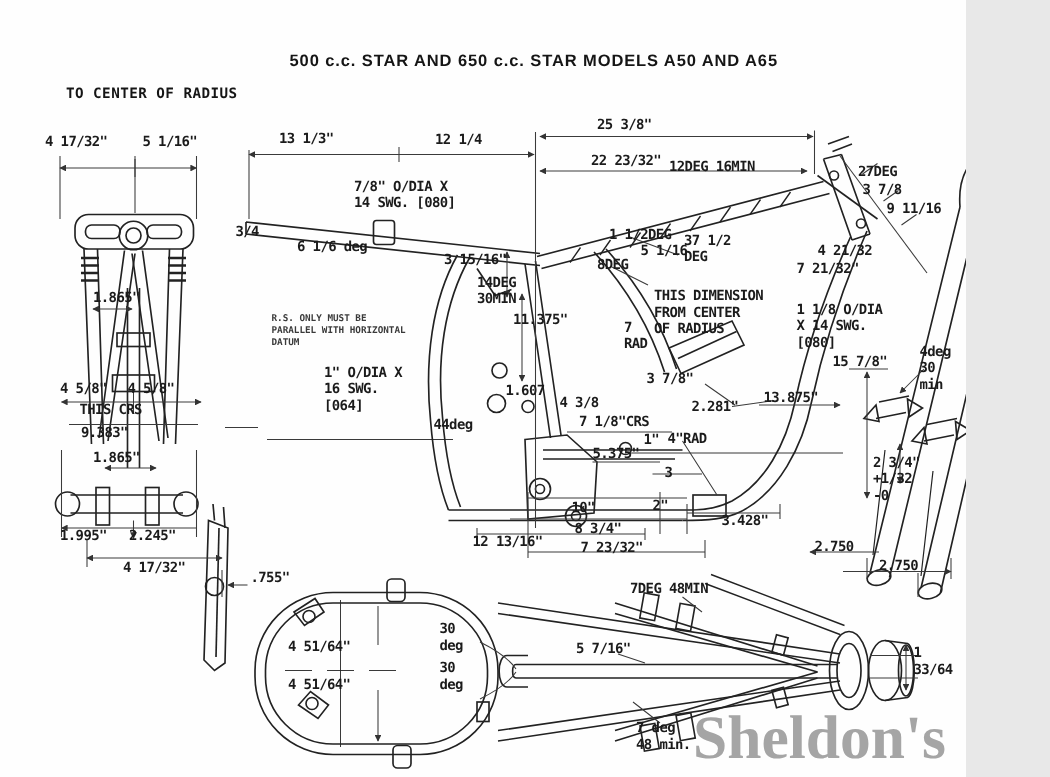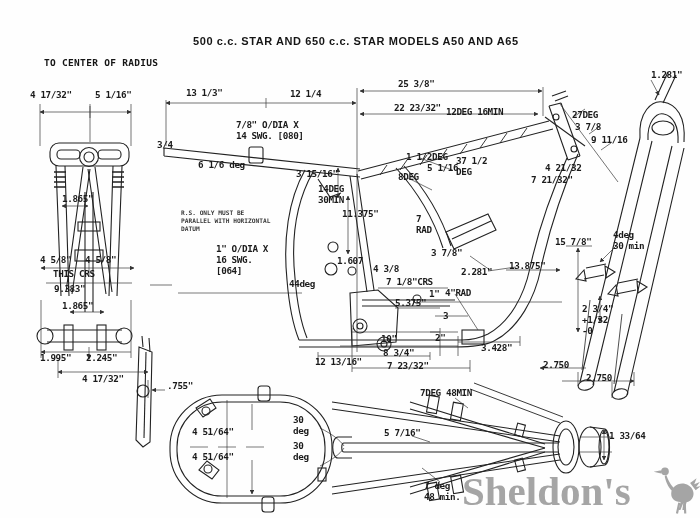--- a/index.html
+++ b/index.html
@@ -1,16 +1,16 @@
 <!DOCTYPE html>
 <html><head>
 <meta charset="utf-8">
 <style>
   html,body{margin:0;padding:0;background:#e8e8e8}
-  .stage{position:relative;width:700px;height:518px;background:#fefefe;overflow:hidden;
+  .stage{position:relative;width:644px;height:518px;background:#fefefe;overflow:hidden;
          font-family:"DejaVu Sans Mono",monospace}
   .title{position:absolute;left:193px;top:35px;font:bold 11px "Liberation Sans",sans-serif;
          letter-spacing:.6px;color:#151515}
   .caption{position:absolute;left:44px;top:57px;font:bold 9.5px "DejaVu Sans Mono",monospace;
          color:#151515;letter-spacing:.3px}
   .lbl{position:absolute;font:bold 9.3px "DejaVu Sans Mono",monospace;color:#1b1b1b;
        white-space:pre-line;line-height:1.18;letter-spacing:-.4px}
   .lbl.sm{font-size:6.2px;font-weight:bold;letter-spacing:0;color:#3a3a3a;line-height:1.25}
   .wm-text{position:absolute;left:462px;top:467px;font:bold 41px "Liberation Serif",serif;
        color:#a5a5a5}
@@ -208,31 +208,34 @@
   <div class="lbl" style="left:82px;top:374px">4 17/32"</div>
   <div class="lbl" style="left:167px;top:381px">.755"</div>
 
   <div class="lbl" style="left:186px;top:88px">13 1/3"</div>
   <div class="lbl" style="left:290px;top:89px">12 1/4</div>
   <div class="lbl" style="left:398px;top:79px">25 3/8"</div>
   <div class="lbl" style="left:394px;top:103px">22 23/32"</div>
   <div class="lbl" style="left:446px;top:107px">12DEG 16MIN</div>
   <div class="lbl" style="left:236px;top:120px">7/8" O/DIA X
 14 SWG. [080]</div>
-  <div class="lbl" style="left:157px;top:140px">3/4</div>
+  <div class="lbl" style="left:157px;top:150px">3/4</div>
   <div class="lbl" style="left:198px;top:160px">6 1/6 deg</div>
   <div class="lbl" style="left:296px;top:169px">3 15/16"</div>
   <div class="lbl" style="left:318px;top:184px">14DEG
 30MIN</div>
   <div class="lbl" style="left:406px;top:152px">1 1/2DEG</div>
   <div class="lbl" style="left:398px;top:172px">8DEG</div>
   <div class="lbl" style="left:427px;top:163px">5 1/16</div>
   <div class="lbl" style="left:456px;top:156px">37 1/2
 DEG</div>
   <div class="lbl" style="left:342px;top:209px">11.375"</div>
+  <div class="lbl" style="left:436px;top:193px">THIS DIMENSION
+FROM CENTER
+OF RADIUS</div>
   <div class="lbl" style="left:416px;top:214px">7
 RAD</div>
   <div class="lbl sm" style="left:181px;top:209px">R.S. ONLY MUST BE
 PARALLEL WITH HORIZONTAL
 DATUM</div>
   <div class="lbl" style="left:216px;top:244px">1" O/DIA X
 16 SWG.
 [064]</div>
   <div class="lbl" style="left:337px;top:256px">1.607</div>
   <div class="lbl" style="left:373px;top:264px">4 3/8</div>
@@ -250,20 +253,23 @@
   <div class="lbl" style="left:481px;top:343px">3.428"</div>
   <div class="lbl" style="left:315px;top:357px">12 13/16"</div>
   <div class="lbl" style="left:387px;top:361px">7 23/32"</div>
 
   <div class="lbl" style="left:572px;top:110px">27DEG</div>
   <div class="lbl" style="left:575px;top:122px">3 7/8</div>
   <div class="lbl" style="left:591px;top:135px">9 11/16</div>
   <div class="lbl" style="left:545px;top:163px">4 21/32</div>
   <div class="lbl" style="left:531px;top:175px">7 21/32"</div>
   <div class="lbl" style="left:651px;top:70px">1.281"</div>
+  <div class="lbl" style="left:531px;top:202px">1 1/8 O/DIA
+X 14 SWG.
+[080]</div>
   <div class="lbl" style="left:555px;top:237px">15 7/8"</div>
   <div class="lbl" style="left:509px;top:261px">13.875"</div>
   <div class="lbl" style="left:613px;top:230px">4deg
 30 min</div>
   <div class="lbl" style="left:582px;top:304px">2 3/4"
 +1/32
 -0</div>
   <div class="lbl" style="left:543px;top:360px">2.750</div>
   <div class="lbl" style="left:586px;top:373px">2.750</div>
 

